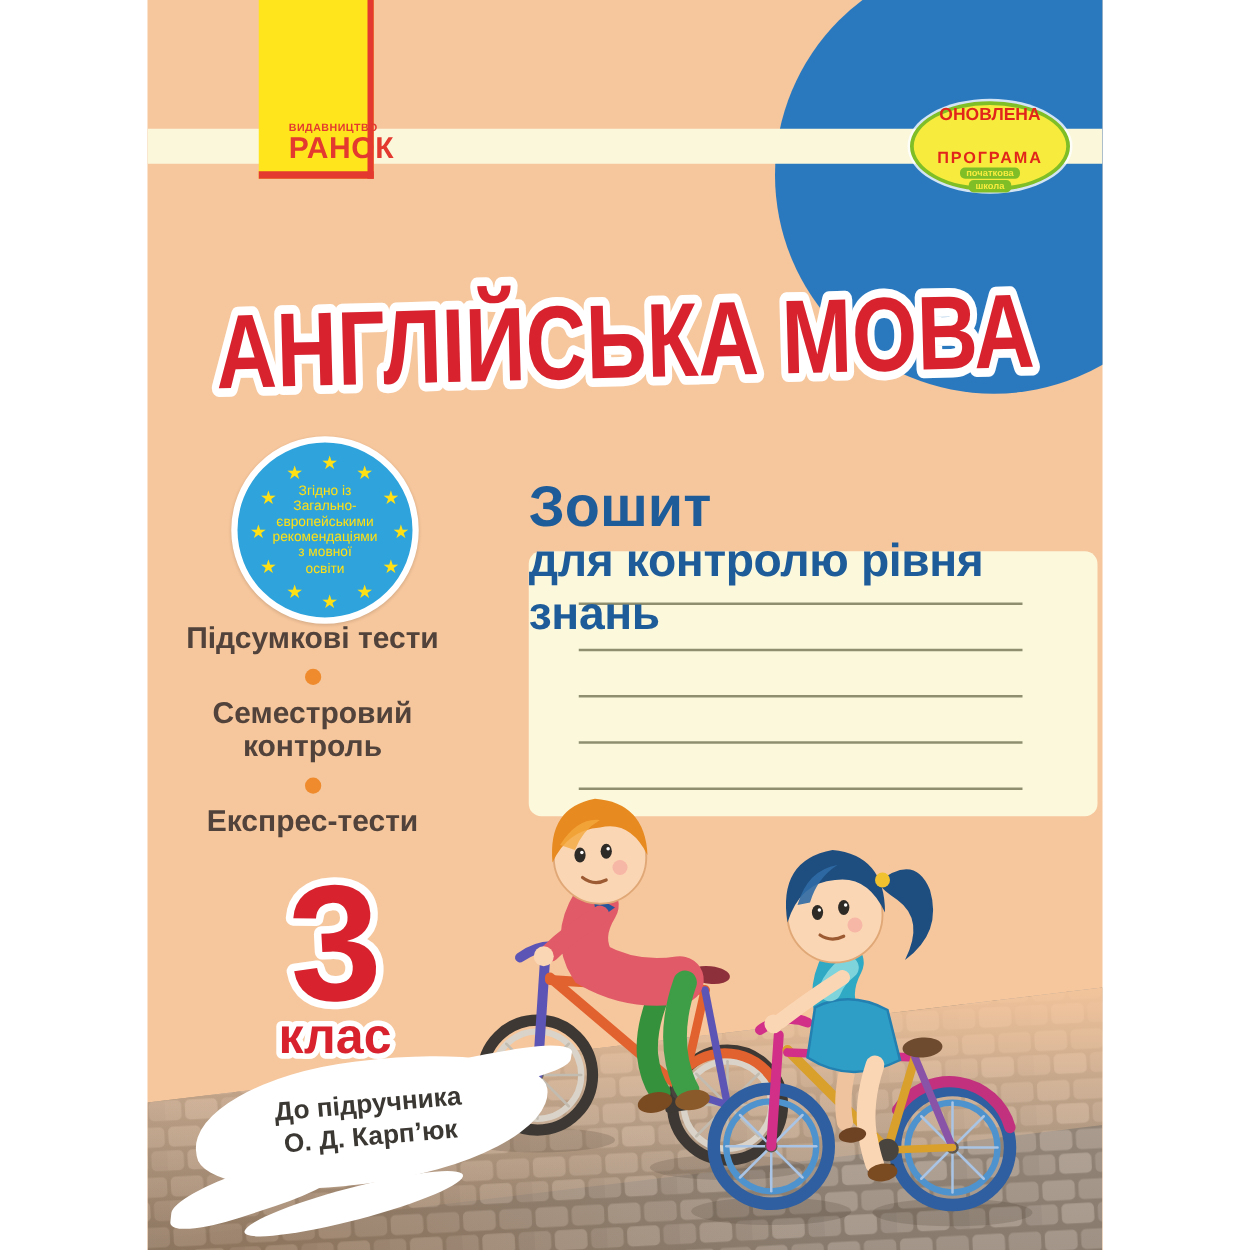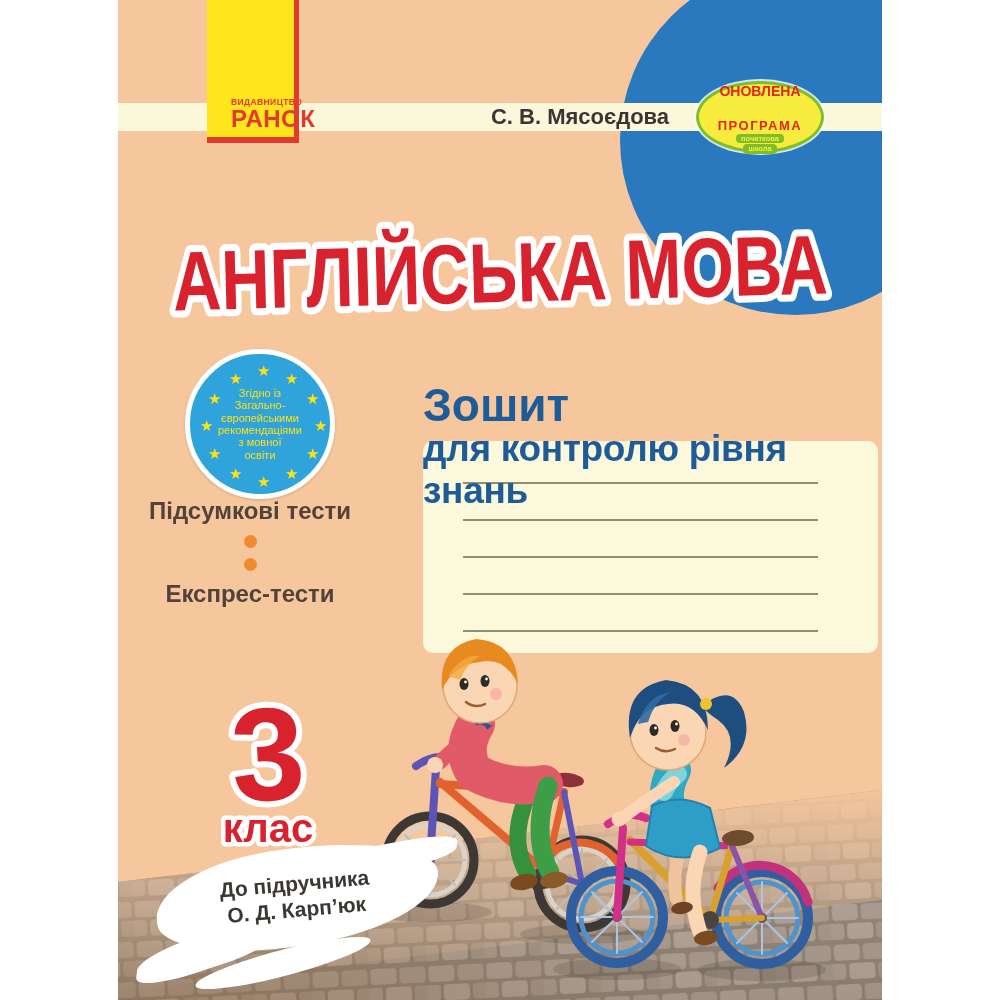--- a/index.html
+++ b/index.html
@@ -24,21 +24,21 @@
   .ranok-banner{position:absolute;left:89px;top:0;width:92px;height:143px;z-index:4;
     background:var(--banner-yellow,#FFE61C);border-right:5px solid var(--banner-red,#E3392F);
     border-bottom:6px solid var(--banner-red,#E3392F);
     display:flex;flex-direction:column;justify-content:flex-end;padding-bottom:6px;padding-left:24px;}
   .ranok-small{font-size:8.5px;font-weight:700;letter-spacing:.4px;color:var(--banner-red,#E3392F);text-align:center;}
   .ranok-big{font-size:24px;font-weight:700;letter-spacing:.5px;color:var(--banner-red,#E3392F);text-align:center;line-height:1;}
   
   .author{position:absolute;left:160px;right:0;top:104px;text-align:center;z-index:3;
     font-size:22px;font-weight:700;color:var(--author-text,#3A3533);}
   
-  .program-badge{position:absolute;left:578px;top:81px;width:128px;height:72px;z-index:5;
+  .program-badge{position:absolute;left:610px;top:81px;width:128px;height:72px;z-index:5;
     background:var(--badge-yellow,#F7EC3E);border:3px solid var(--badge-green,#7FBE26);
     border-radius:50%;box-shadow:0 0 0 2px rgba(255,255,255,.8);
     display:flex;flex-direction:column;align-items:center;justify-content:space-between;gap:0;}
   .pb-line1{font-size:14px;font-weight:700;color:var(--badge-red,#E1251B);line-height:1.05;}
   .pb-line2{font-size:13px;font-weight:700;letter-spacing:1.5px;color:var(--badge-red,#E1251B);line-height:1.1;margin-top:20px;}
   .pb-pill{font-size:7.5px;font-weight:700;color:var(--badge-yellow,#F7EC3E);
     background:var(--badge-green,#7FBE26);border-radius:4px;padding:0 5px;line-height:1.25;margin-top:1px;}
   
   .title-svg{position:absolute;left:0;top:210px;z-index:5;}
   .title-svg text{font-family:"Liberation Sans","DejaVu Sans",sans-serif;font-weight:700;
@@ -84,21 +84,20 @@
 <div class="cover">
 
   <div class="blue-circle"></div>
   <div class="stripe"></div>
 
   <div class="ranok-banner">
     <div class="ranok-small">ВИДАВНИЦТВО</div>
     <div class="ranok-big">РАНОК</div>
   </div>
 
-  <div class="author">С. В. Мясоєдова</div>
 
   <div class="program-badge">
     <div class="pb-line1">ОНОВЛЕНА</div>
     <div class="pb-line2">ПРОГРАМА</div>
     <div class="pb-pill">початкова</div>
     <div class="pb-pill">школа</div>
   </div>
 
   <svg class="title-svg" width="764" height="120" viewBox="0 0 764 120">
     <text x="382" y="92" text-anchor="middle" font-size="84" stroke-width="14" textLength="655" lengthAdjust="spacingAndGlyphs" transform="rotate(-1.5 382 60)">АНГЛІЙСЬКА МОВА</text>
@@ -136,20 +135,21 @@
       <span>європейськими</span>
       <span>рекомендаціями</span>
       <span>з мовної</span>
       <span>освіти</span>
     </div>
   </div>
 
   <div class="features">
     <div>Підсумкові тести</div>
     <div class="feature-dot"></div>
+    <div>Семестровий контроль</div>
     <div class="feature-dot"></div>
     <div>Експрес-тести</div>
   </div>
 
   <svg class="grade-svg" width="210" height="165" viewBox="0 0 210 165">
     <text x="105" y="112" font-size="132" stroke-width="12" transform="rotate(-3 105 70)">3</text>
     <text x="105" y="154" font-size="40" stroke-width="9">клас</text>
   </svg>
 
   <svg class="illustration" width="764" height="380" viewBox="0 0 764 380" role="img">

